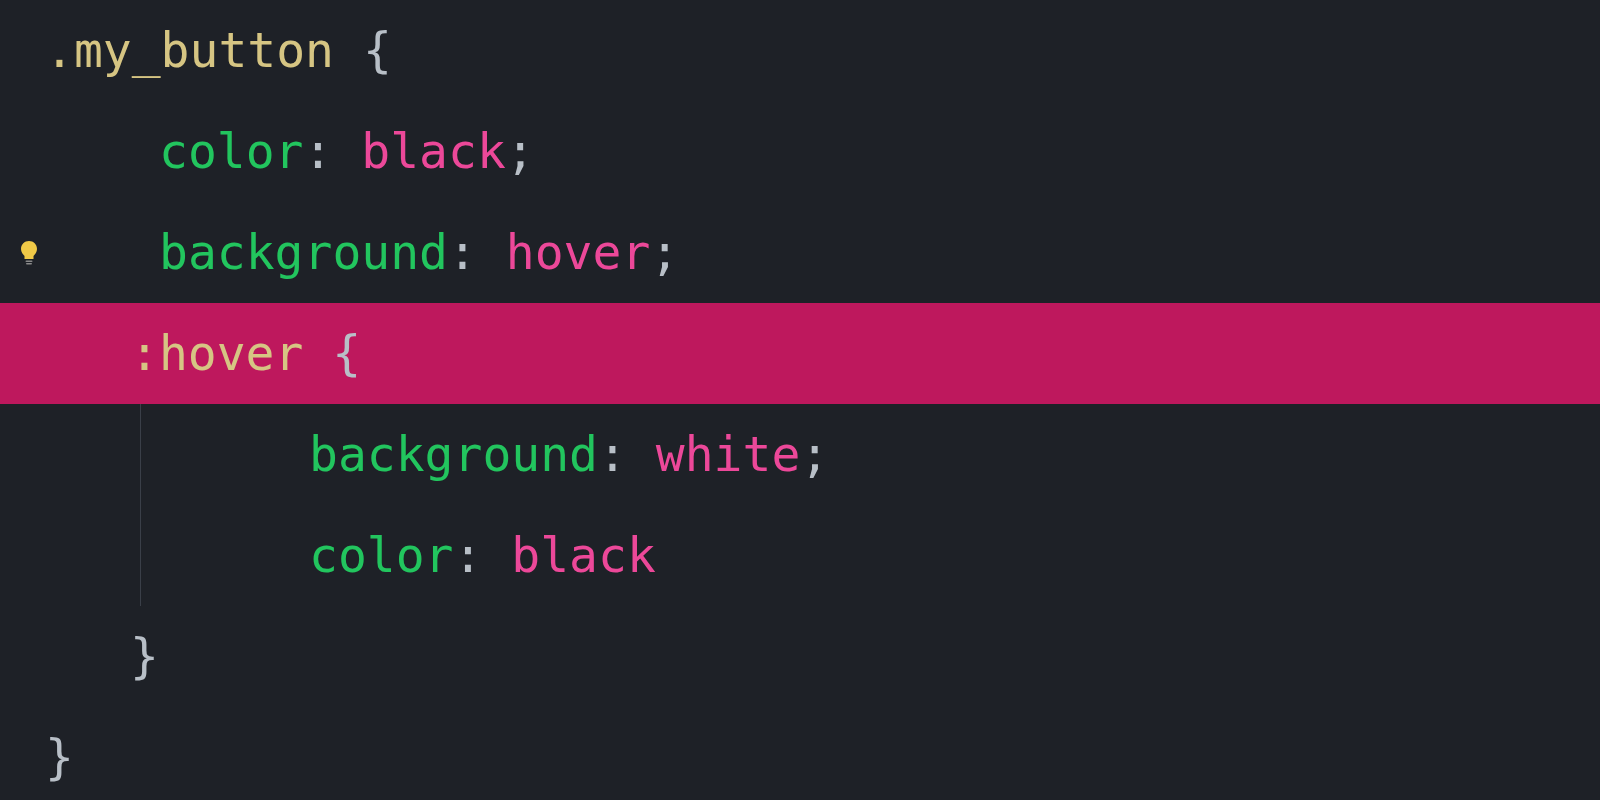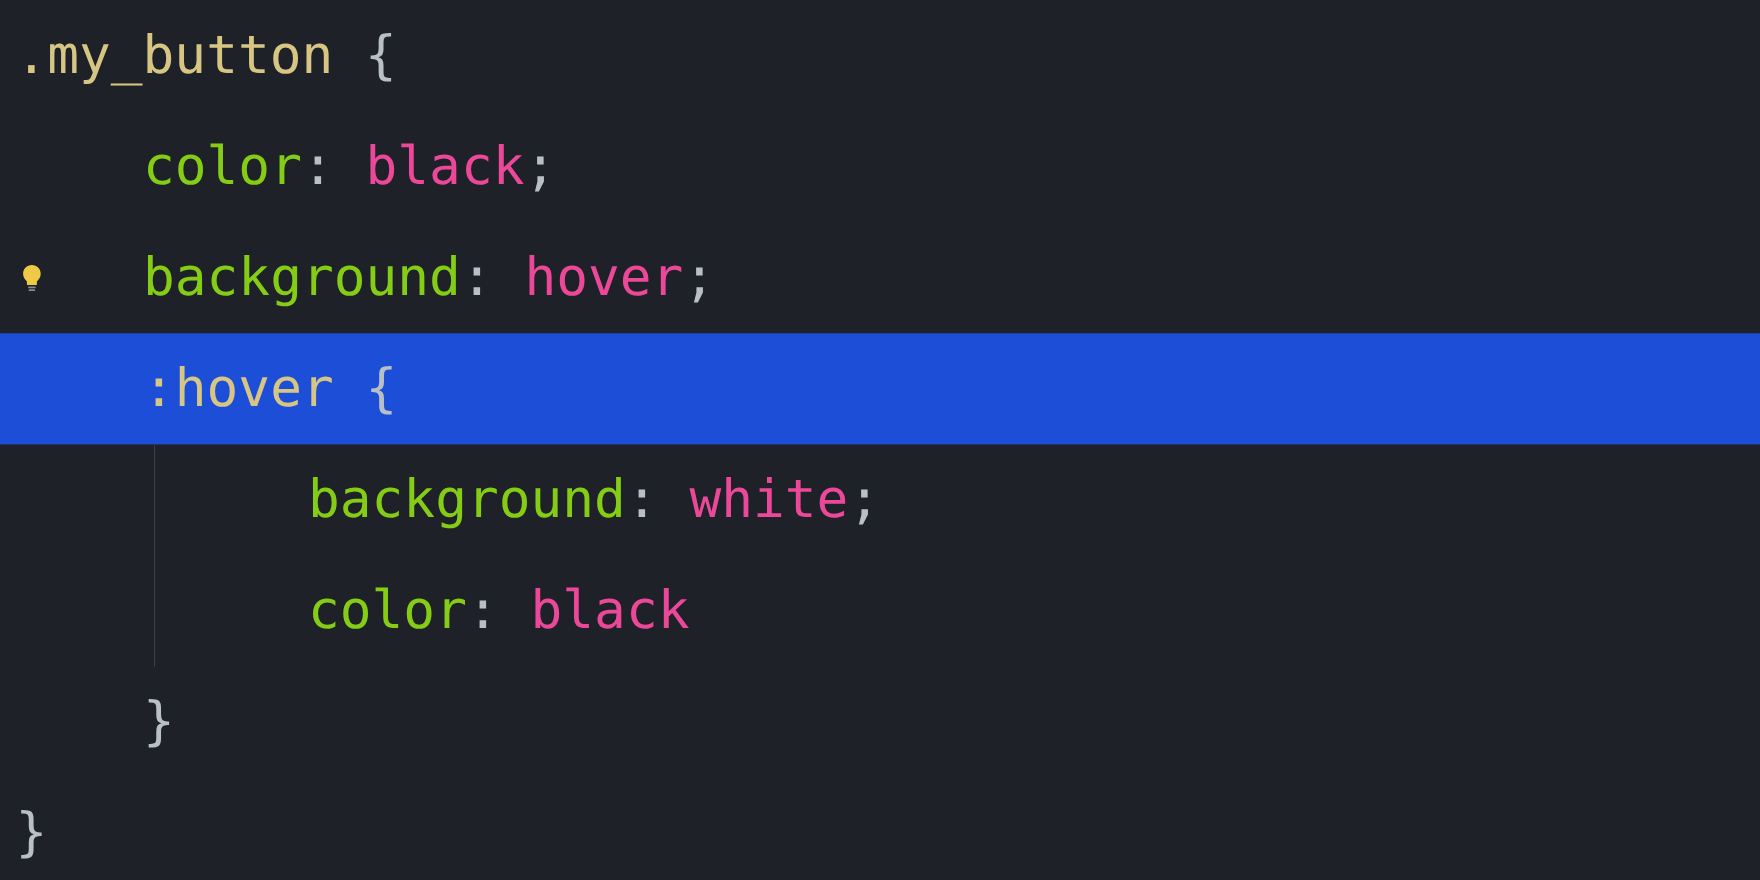--- a/index.html
+++ b/index.html
@@ -20,25 +20,26 @@
     }
     .line {
       position: relative;
       padding-left: 60px;
       height: 101px;
       display: flex;
       align-items: center;
       white-space: pre;
     }
     .line.highlighted {
-      background: #1d4ed8;
+      background: #be185d;
       text-align: right;
     }
     .line.first {
       padding-left: 14px;
+      margin-left: 31px;
     }
     .gutter-icon {
       position: absolute;
       left: 18px;
       top: 50%;
       transform: translateY(-50%);
       width: 22px;
       height: 28px;
       display: flex;
       align-items: center;
@@ -47,21 +48,21 @@
     .indent-guide {
       position: absolute;
       left: 140px;
       top: 0;
       bottom: 0;
       width: 1px;
       background: #3a3f48;
     }
     .tok-selector { color: #d6c583; }
     .tok-brace { color: #b8bfc7; }
-    .tok-prop { color: #84cc16; }
+    .tok-prop { color: #22c55e; margin-left: 29px; }
     .tok-colon { color: #b8bfc7; }
     .tok-value { color: #ec4899; }
     .tok-semi { color: #b8bfc7; }
     .tok-pseudo { color: #d6c583; }
     .ind1 { padding-left: 130px; }
     .ind2 { padding-left: 280px; }
   </style>
 </head>
 <body>
 

